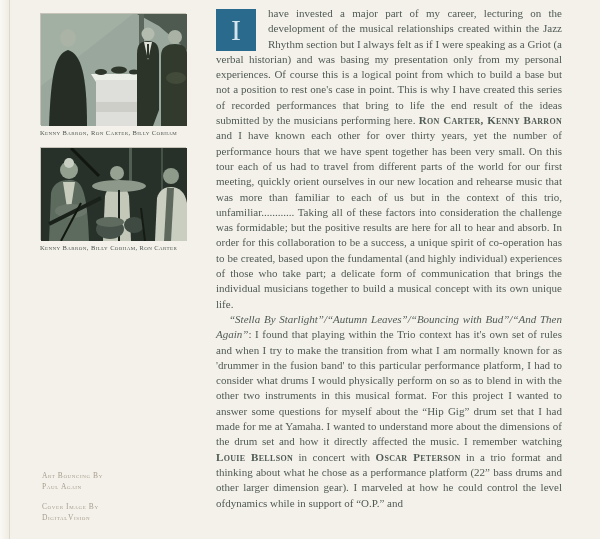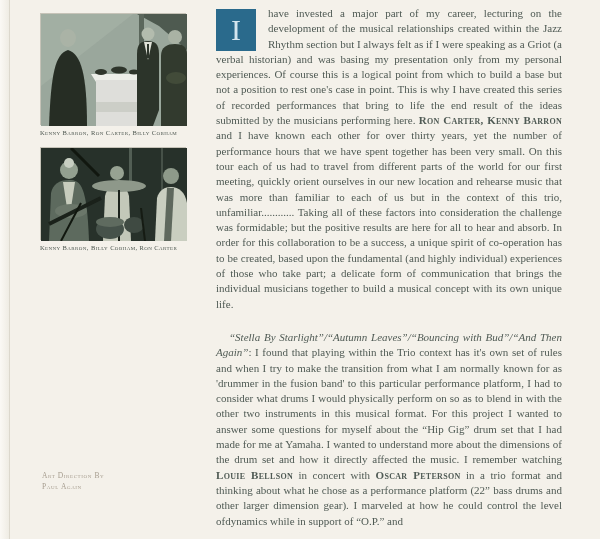--- a/index.html
+++ b/index.html
@@ -19,21 +19,21 @@
   .caption-1{top:129px;}
   .caption-2{top:244px;}
 
   .credits{position:absolute;left:42px;top:470px;color:#a69d8f;
            font-variant:small-caps;font-size:7.5px;letter-spacing:.6px;line-height:11px;}
   .credit-block{margin-bottom:9px;}
 
   
   .main{position:absolute;left:216px;top:6px;width:346px;color:#4f5a54;}
   .para{margin:0;font-size:11px;line-height:15.3px;text-align:justify;}
-  .para + .para{margin-top:18px;}
+  .para + .para{}
   .para.indent{text-indent:13px;}
   .drop-cap{float:left;width:40px;height:42px;margin:3px 12px 0 0;
             display:flex;align-items:center;justify-content:center;
             font-size:30px;font-family:"Liberation Serif",serif;}
   .seg-normal{}
   .seg-smallcaps{font-variant:small-caps;letter-spacing:.3px;font-weight:bold;}
   .seg-italic{font-style:italic;}
 </style>
 </head>
 <body>
@@ -103,22 +103,26 @@
         <polygon points="126,40 133,40 130,93 123,93" fill="#3a453c" opacity="0.75"></polygon>
       </g>
       <line x1="20" y1="93" x2="40" y2="55" stroke="#11170f" stroke-width="2"></line>
       <line x1="104" y1="93" x2="100" y2="60" stroke="#151b13" stroke-width="2"></line>
     </svg>
   </div>
   <div class="caption caption-2">Kenny Barron, Billy Cobham, Ron Carter</div>
 
   <div class="credits">
     <div class="credit-block">
-      <div>Art Direction By</div>
+      <div>Art Bouncing By</div>
       <div>Paul Again</div>
+    </div>
+    <div class="credit-block">
+      <div>Cover Image By</div>
+      <div>DigitalVision</div>
     </div>
   </div>
 
   <div class="main">
       <p class="para"><span class="drop-cap" style="background: rgb(42, 106, 140); color: rgb(211, 229, 238);">I</span><span class="seg-normal">have invested a major part of my career, lecturing on the development of the musical relationships created within the Jazz Rhythm section but I always felt as if I were speaking as a Griot (a verbal historian) and was basing my presentation only from my personal experiences. Of course this is a logical point from which to build a base but not a position to rest one's case in point. This is why I have created this series of recorded performances that bring to life the end result of the ideas submitted by the musicians performing here. </span><span class="seg-smallcaps">Ron Carter, Kenny Barron</span><span class="seg-normal"> and I have known each other for over thirty years, yet the number of performance hours that we have spent together has been very small. On this tour each of us had to travel from different parts of the world for our first meeting, quickly orient ourselves in our new location and rehearse music that was more than familiar to each of us but in the context of this trio, unfamiliar............ Taking all of these factors into consideration the challenge was formidable; but the positive results are here for all to hear and absorb. In order for this collaboration to be a success, a unique spirit of co-operation has to be created, based upon the fundamental (and highly individual) experiences of those who take part; a delicate form of communication that brings the individual musicians together to build a musical concept with its own unique life.</span></p>
       <p class="para indent"><span class="seg-italic">“Stella By Starlight”/“Autumn Leaves”/“Bouncing with Bud”/“And Then Again”</span><span class="seg-normal">: I found that playing within the Trio context has it's own set of rules and when I try to make the transition from what I am normally known for as 'drummer in the fusion band' to this particular performance platform, I had to consider what drums I would physically perform on so as to blend in with the other two instruments in this musical format. For this project I wanted to answer some questions for myself about the “Hip Gig” drum set that I had made for me at Yamaha. I wanted to understand more about the dimensions of the drum set and how it directly affected the music. I remember watching </span><span class="seg-smallcaps">Louie Bellson</span><span class="seg-normal"> in concert with </span><span class="seg-smallcaps">Oscar Peterson</span><span class="seg-normal"> in a trio format and thinking about what he chose as a performance platform (22” bass drums and other larger dimension gear). I marveled at how he could control the level ofdynamics while in support of “O.P.” and</span></p>
     </div>
 </div>
 
 </body></html>

